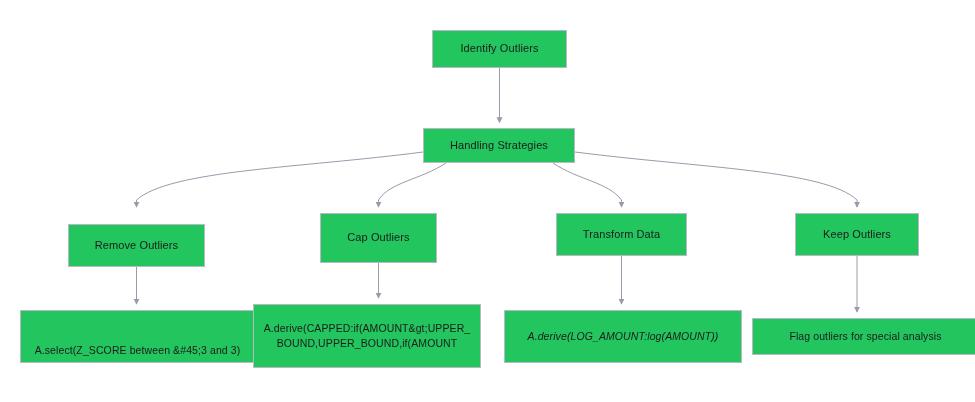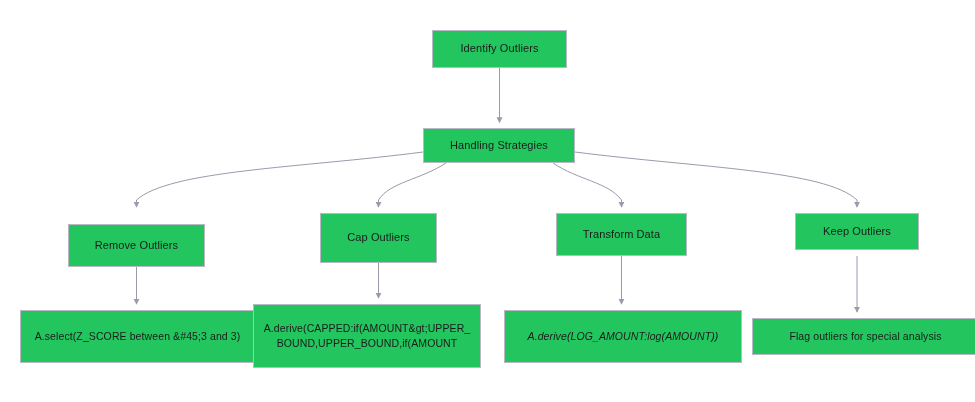--- a/index.html
+++ b/index.html
@@ -95,25 +95,25 @@
   </div>
 
   <div class="node branch" style="left:320px; top:213px; width:117px; height:50px;">
     <span class="node-label">Cap Outliers</span>
   </div>
 
   <div class="node branch" style="left:556px; top:213px; width:131px; height:43px;">
     <span class="node-label">Transform Data</span>
   </div>
 
-  <div class="node branch" style="left:795px; top:213px; width:124px; height:37px;">
+  <div class="node branch" style="left:795px; top:213px; width:124px; height:43px;">
     <span class="node-label">Keep Outliers</span>
   </div>
 
-  <div class="node leaf" style="left:20px; top:310px; width:235px; height:53px;">
+  <div class="node leaf" style="left:20px; top:310px; width:235px; height:53px;align-items:flex-end;">
     <span class="node-label">A.select(Z_SCORE between &amp;#45;3 and 3)</span>
   </div>
 
   <div class="node leaf" style="left:253px; top:304px; width:228px; height:64px;">
     <span class="node-label">A.derive(CAPPED:if(AMOUNT&amp;gt;UPPER_BOUND,UPPER_BOUND,if(AMOUNT</span>
   </div>
 
   <div class="node leaf" style="left:504px; top:310px; width:238px; height:53px;font-style:italic;">
     <span class="node-label">A.derive(LOG_AMOUNT:log(AMOUNT))</span>
   </div>

